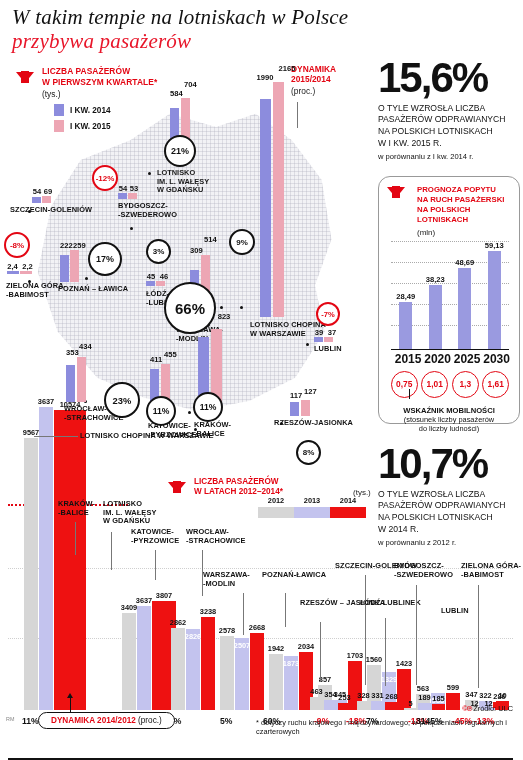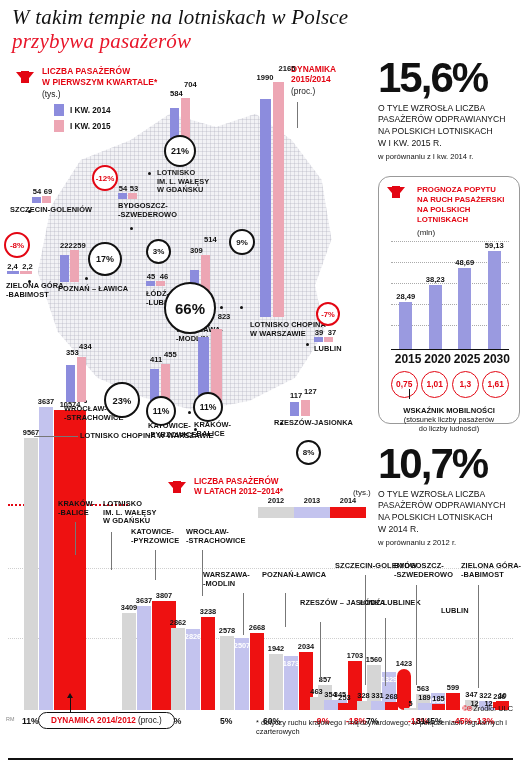--- a/index.html
+++ b/index.html
@@ -595,21 +595,21 @@
           </div>
       </div>
 
       <div class="bgroup" style="left:359px;">
         <div class="bbar y2012" style="width:14px;height:45px;">
             <span class="bval">1560</span>
           </div>
         <div class="bbar y2013" style="width:14px;height:38px;">
             <span class="bval inb">1329</span>
           </div>
-        <div class="bbar y2014" style="width:14px;height:41px;border-radius:7px;">
+        <div class="bbar y2014" style="width:14px;height:41px;">
             <span class="bval">1423</span>
           </div>
       </div>
 
       <div class="bgroup" style="left:408px;">
         <div class="bbar y2012" style="width:14px;height:16px;">
             <span class="bval">563</span>
           </div>
         <div class="bbar y2013" style="width:14px;height:17px;">
             <span class="bval inb">588</span>

